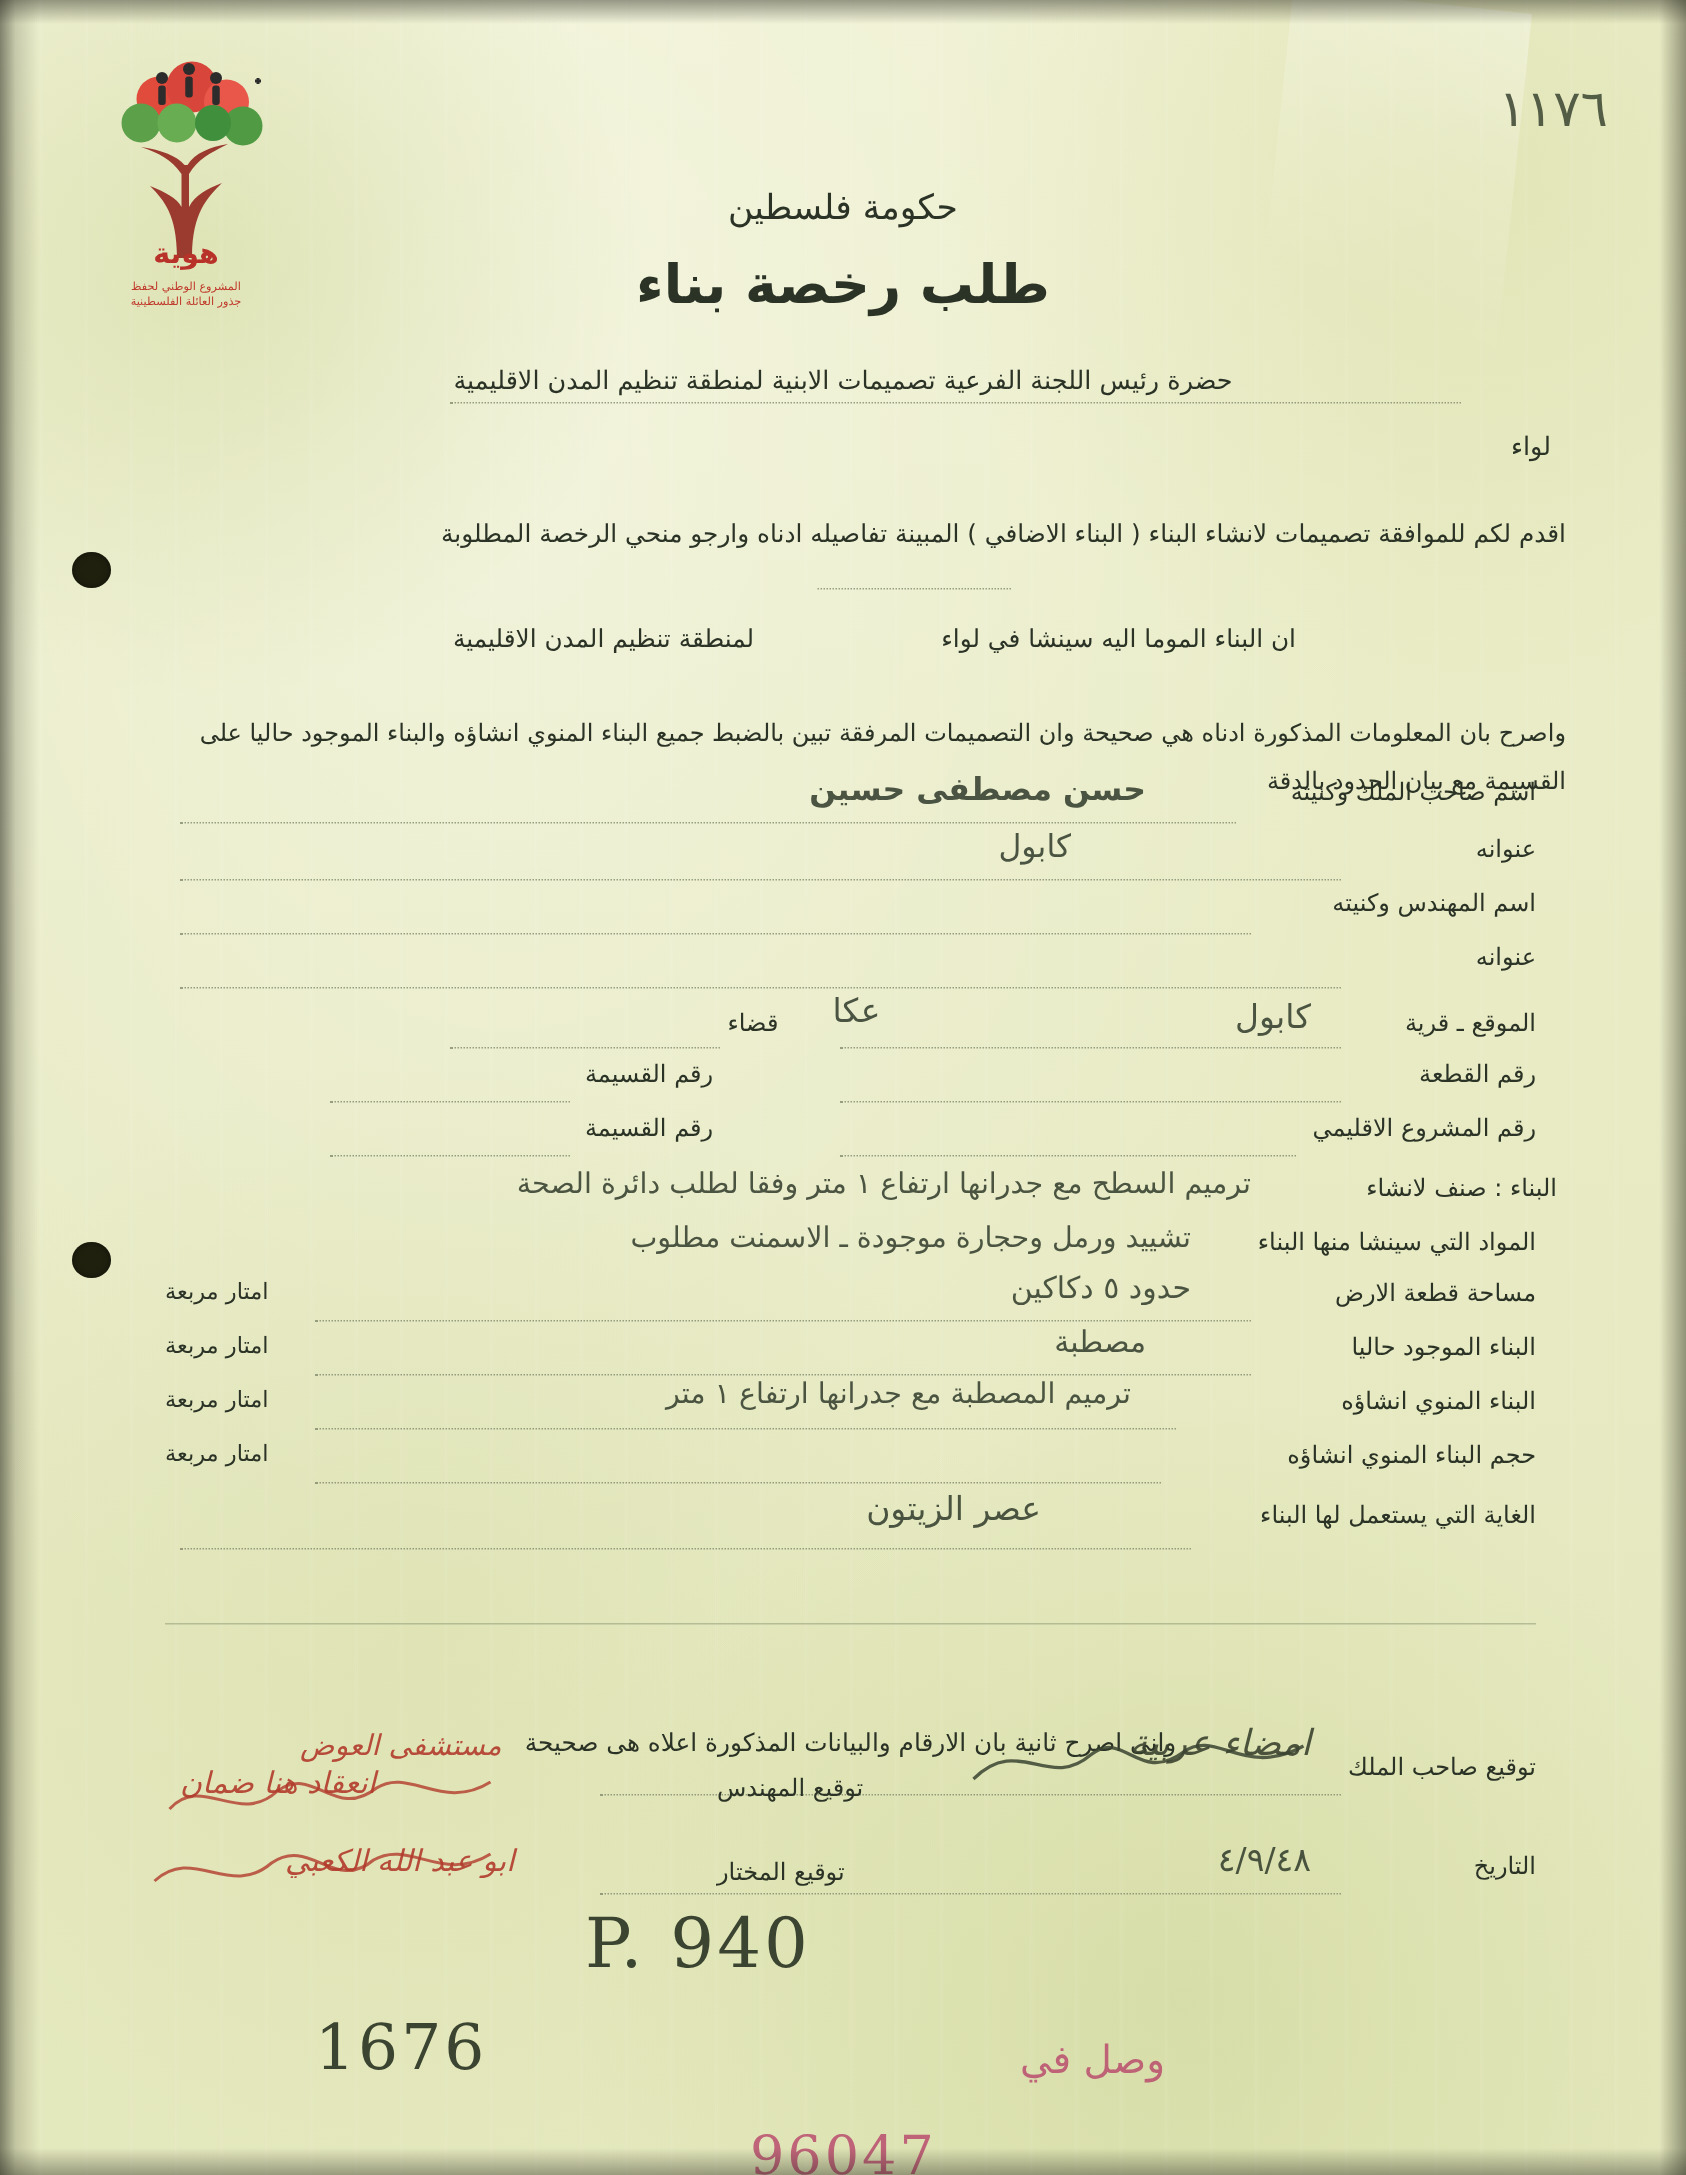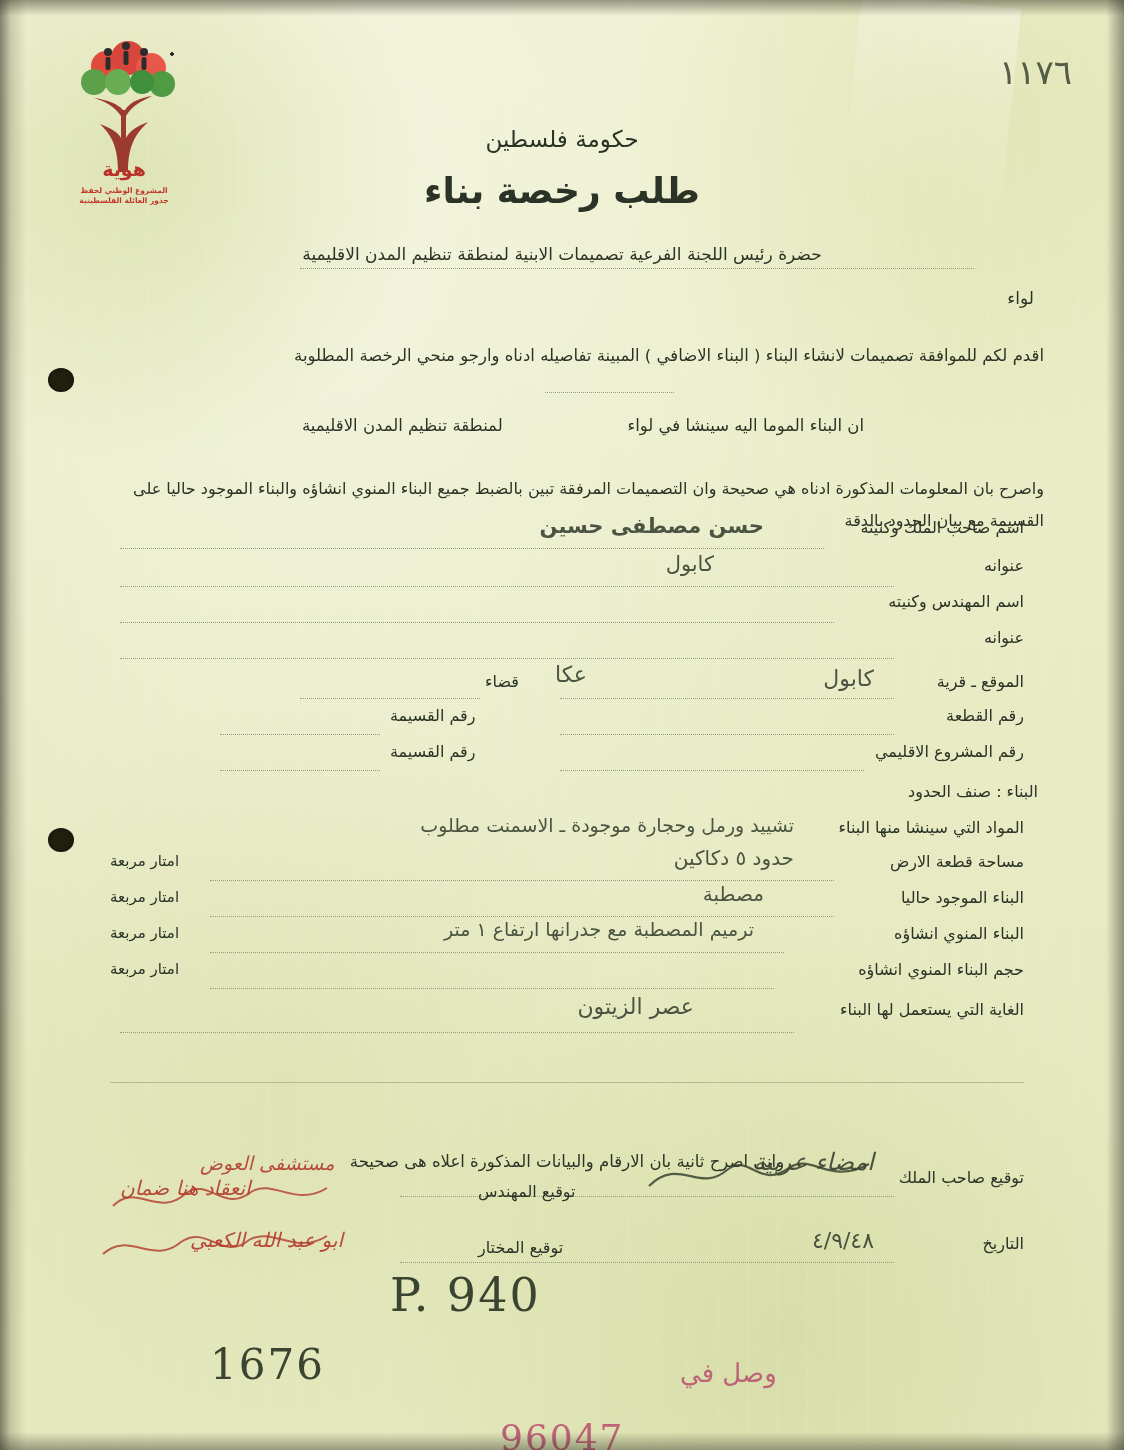--- a/index.html
+++ b/index.html
@@ -124,21 +124,21 @@
           <rect x="57.5" y="33" width="5" height="13" rx="2"></rect>
         <circle cx="78" cy="22" r="4"></circle>
           <rect x="75.5" y="27" width="5" height="14" rx="2"></rect>
         <circle cx="96" cy="28" r="4"></circle>
           <rect x="93.5" y="33" width="5" height="13" rx="2"></rect>
       </g>
       <path d="M122 30 l4 0 M124 28 l0 4" stroke="#2c2c2c" stroke-width="2"></path>
     </svg>
   </div>
   <div class="logo-word">هوية</div>
-  <div class="logo-caption" style="white-space:pre-line;font-weight:bold;"><span>المشروع الوطني لحفظ
+  <div class="logo-caption" style="white-space:pre-line;"><span>المشروع الوطني لحفظ
 جذور العائلة الفلسطينية</span></div>
 
   <div class="corner-num hw">١١٧٦</div>
 
   <div class="doc-text ctr t-head1">حكومة فلسطين</div>
   <div class="doc-text ctr t-title">طلب رخصة بناء</div>
   <div class="doc-text ctr t-line1">حضرة رئيس اللجنة الفرعية تصميمات الابنية لمنطقة تنظيم المدن الاقليمية</div>
 
   <div class="doc-text t-line2">لواء</div>
   <div class="rule" style="right:150px;left:300px;top:268px;"></div>
@@ -177,21 +177,22 @@
   <div class="lbl" style="right:100px;top:706px;">رقم القطعة</div>
   <div class="rule" style="right:230px;left:560px;top:734px;"></div>
   <div class="lbl" style="left:390px;top:706px;">رقم القسيمة</div>
   <div class="rule" style="left:220px;width:160px;top:734px;"></div>
 
   <div class="lbl" style="right:100px;top:742px;">رقم المشروع الاقليمي</div>
   <div class="rule" style="right:260px;left:560px;top:770px;"></div>
   <div class="lbl" style="left:390px;top:742px;">رقم القسيمة</div>
   <div class="rule" style="left:220px;width:160px;top:770px;"></div>
 
-  <div class="lbl" style="right:86px;top:782px;">البناء : صنف الحدود</div>
+  <div class="lbl" style="right:86px;top:782px;">البناء : صنف لانشاء</div>
+  <div class="hw" style="position:absolute;right:290px;left:210px;top:778px;font-size:19px;text-align:right;">ترميم السطح مع جدرانها ارتفاع ١ متر وفقا لطلب دائرة الصحة</div>
 
   <div class="lbl" style="right:100px;top:818px;">المواد التي سينشا منها البناء</div>
   <div class="hw" style="position:absolute;right:330px;left:150px;top:814px;font-size:19px;text-align:right;">تشييد ورمل وحجارة موجودة ـ الاسمنت مطلوب</div>
 
   <div class="lbl" style="right:100px;top:852px;">مساحة قطعة الارض</div>
   <div class="rule" style="right:290px;left:210px;top:880px;"></div>
   <div class="hw" style="position:absolute;right:330px;top:846px;font-size:20px;">حدود ٥ دكاكين</div>
   <div class="lbl" style="left:110px;top:852px;font-size:15px;">امتار مربعة</div>
 
   <div class="lbl" style="right:100px;top:888px;">البناء الموجود حاليا</div>

